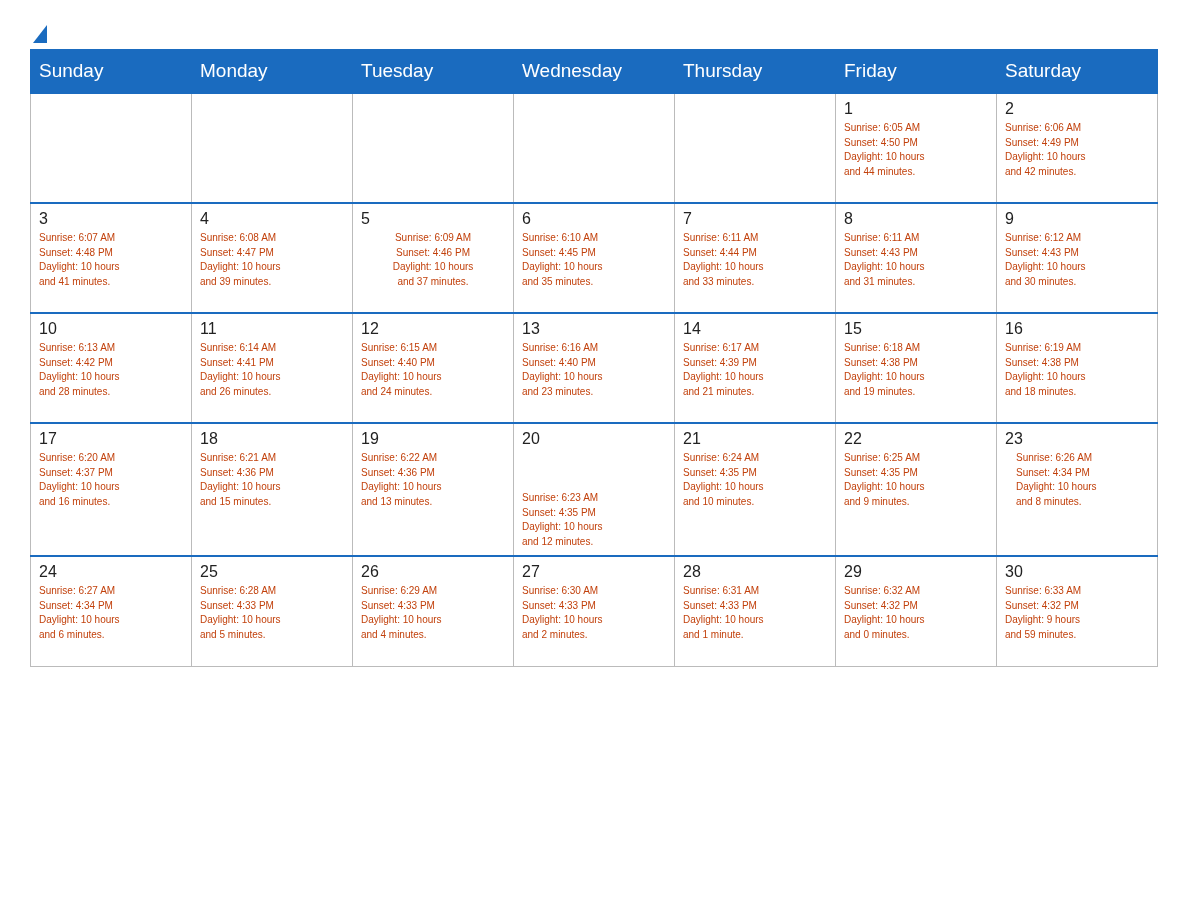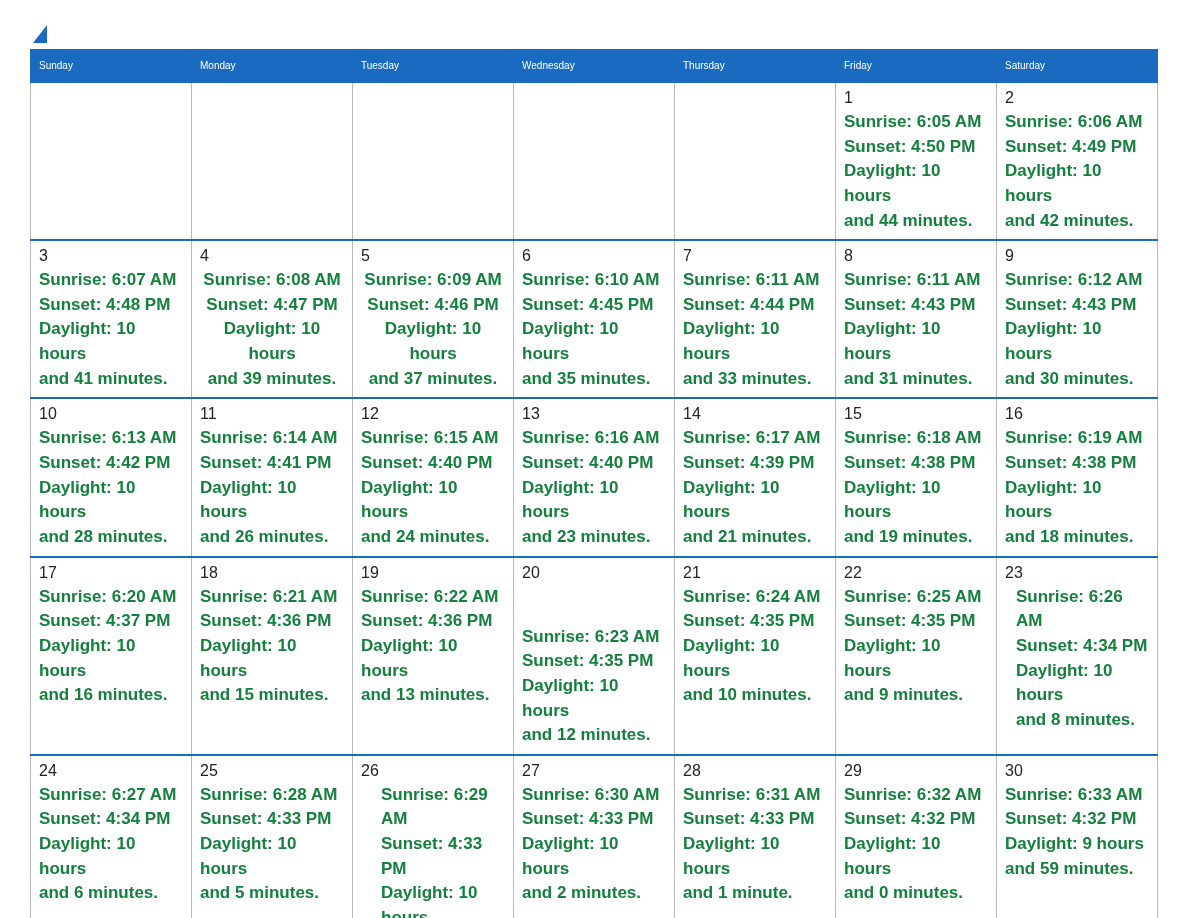--- a/index.html
+++ b/index.html
@@ -33,21 +33,21 @@
     .calendar {
       width: 100%;
       border-collapse: collapse;
       margin-top: 10px;
     }
     .calendar th {
       background-color: #1a6bbf;
       color: #fff;
       padding: 10px 8px;
       text-align: left;
-      font-size: 10px;
+      font-size: 19px;
       font-weight: normal;
       border: 1px solid #1a6bbf;
     }
     .calendar td {
       vertical-align: top;
       padding: 6px 8px;
       border: 1px solid #bbb;
       width: calc(100% / 7);
       min-height: 110px;
       height: 110px;
@@ -62,24 +62,23 @@
       border-top: 2px solid #1a6bbf;
     }
     .day-num {
       font-size: 16px;
       font-weight: normal;
       color: #222;
       display: block;
       margin-bottom: 3px;
     }
     .day-info {
-      font-size: 17px;
-      color: #15803d;
+      font-size: 10px;
+      color: #c2410c;
       line-height: 1.45;
-      font-weight: bold;
     }
     .empty {
       background: #f9f9f9;
     }
     .logo-wrapper {
       display: flex;
       flex-direction: column;
       padding-top: 5px;
     }
     .logo-row1 {
@@ -164,21 +163,21 @@
       <tr>
         <td>
           <span class="day-num">3</span>
           <div class="day-info" style="white-space: pre-line;">Sunrise: 6:07 AM
 Sunset: 4:48 PM
 Daylight: 10 hours
 and 41 minutes.</div>
         </td>
         <td>
           <span class="day-num">4</span>
-          <div class="day-info" style="white-space: pre-line; text-align: center;">Sunrise: 6:08 AM
+          <div class="day-info" style="white-space: pre-line;">Sunrise: 6:08 AM
 Sunset: 4:47 PM
 Daylight: 10 hours
 and 39 minutes.</div>
         </td>
         <td>
           <span class="day-num">5</span>
           <div class="day-info" style="white-space: pre-line; text-align: center;">Sunrise: 6:09 AM
 Sunset: 4:46 PM
 Daylight: 10 hours
 and 37 minutes.</div>
@@ -324,21 +323,21 @@
         </td>
         <td>
           <span class="day-num">25</span>
           <div class="day-info" style="white-space: pre-line;">Sunrise: 6:28 AM
 Sunset: 4:33 PM
 Daylight: 10 hours
 and 5 minutes.</div>
         </td>
         <td>
           <span class="day-num">26</span>
-          <div class="day-info" style="white-space: pre-line; margin-left: 20px;">Sunrise: 6:29 AM
+          <div class="day-info" style="white-space: pre-line;">Sunrise: 6:29 AM
 Sunset: 4:33 PM
 Daylight: 10 hours
 and 4 minutes.</div>
         </td>
         <td>
           <span class="day-num">27</span>
           <div class="day-info" style="white-space: pre-line;">Sunrise: 6:30 AM
 Sunset: 4:33 PM
 Daylight: 10 hours
 and 2 minutes.</div>

